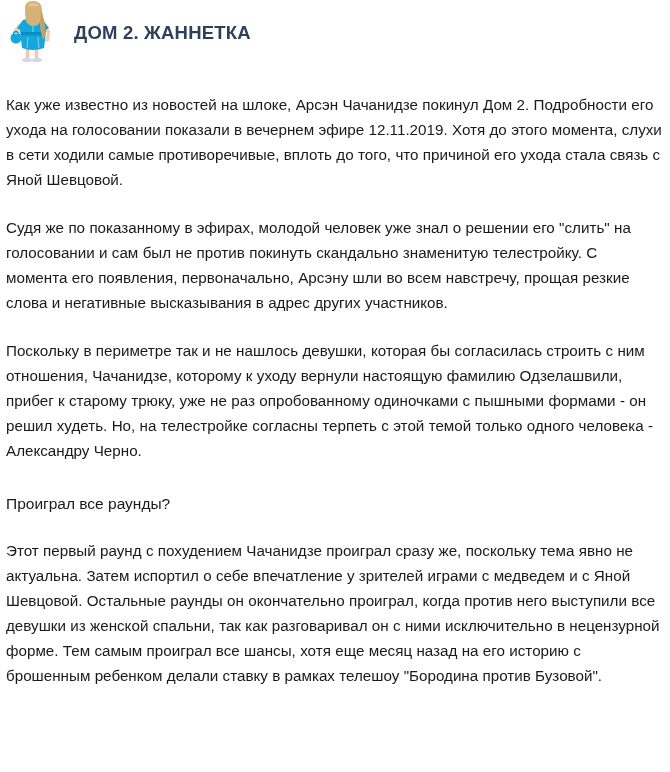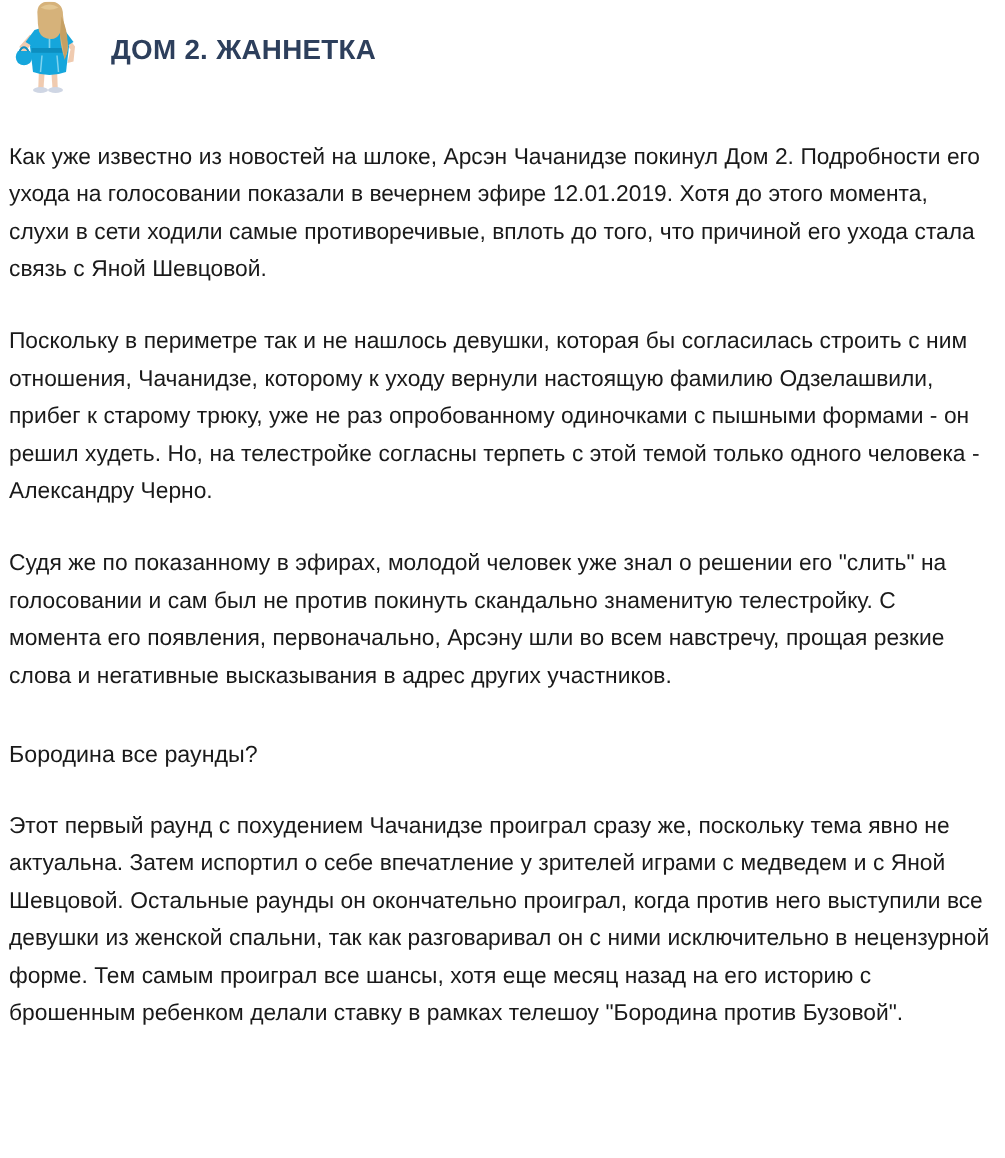--- a/index.html
+++ b/index.html
@@ -131,25 +131,25 @@
       </svg>
     </div>
 
     <div class="site-title">ДОМ 2. ЖАННЕТКА</div>
 
   </header>
 
   <main class="article">
 
 
-    <p class="article-paragraph">Как уже известно из новостей на шлоке, Арсэн Чачанидзе покинул Дом 2. Подробности его ухода на голосовании показали в вечернем эфире 12.01.2019. Хотя до этого момента, слухи в сети ходили самые противоречивые, вплоть до того, что причиной его ухода стала связь с Яной Шевцовой.</p>
+    <p class="article-paragraph">Как уже известно из новостей на шлоке, Арсэн Чачанидзе покинул Дом 2. Подробности его ухода на голосовании показали в вечернем эфире 12.11.2019. Хотя до этого момента, слухи в сети ходили самые противоречивые, вплоть до того, что причиной его ухода стала связь с Яной Шевцовой.</p>
+
+    <p class="article-paragraph">Судя же по показанному в эфирах, молодой человек уже знал о решении его "слить" на голосовании и сам был не против покинуть скандально знаменитую телестройку. С момента его появления, первоначально, Арсэну шли во всем навстречу, прощая резкие слова и негативные высказывания в адрес других участников.</p>
 
     <p class="article-paragraph">Поскольку в периметре так и не нашлось девушки, которая бы согласилась строить с ним отношения, Чачанидзе, которому к уходу вернули настоящую фамилию Одзелашвили, прибег к старому трюку, уже не раз опробованному одиночками с пышными формами - он решил худеть. Но, на телестройке согласны терпеть с этой темой только одного человека - Александру Черно.</p>
 
-    <p class="article-paragraph">Судя же по показанному в эфирах, молодой человек уже знал о решении его "слить" на голосовании и сам был не против покинуть скандально знаменитую телестройку. С момента его появления, первоначально, Арсэну шли во всем навстречу, прощая резкие слова и негативные высказывания в адрес других участников.</p>
-
-    <h2 class="article-subheading">Бородина все раунды?</h2>
+    <h2 class="article-subheading">Проиграл все раунды?</h2>
 
     <p class="article-paragraph">Этот первый раунд с похудением Чачанидзе проиграл сразу же, поскольку тема явно не актуальна. Затем испортил о себе впечатление у зрителей играми с медведем и с Яной Шевцовой. Остальные раунды он окончательно проиграл, когда против него выступили все девушки из женской спальни, так как разговаривал он с ними исключительно в нецензурной форме. Тем самым проиграл все шансы, хотя еще месяц назад на его историю с брошенным ребенком делали ставку в рамках телешоу "Бородина против Бузовой".</p>
 
   </main>
 
 </div>
 
 </body></html>

